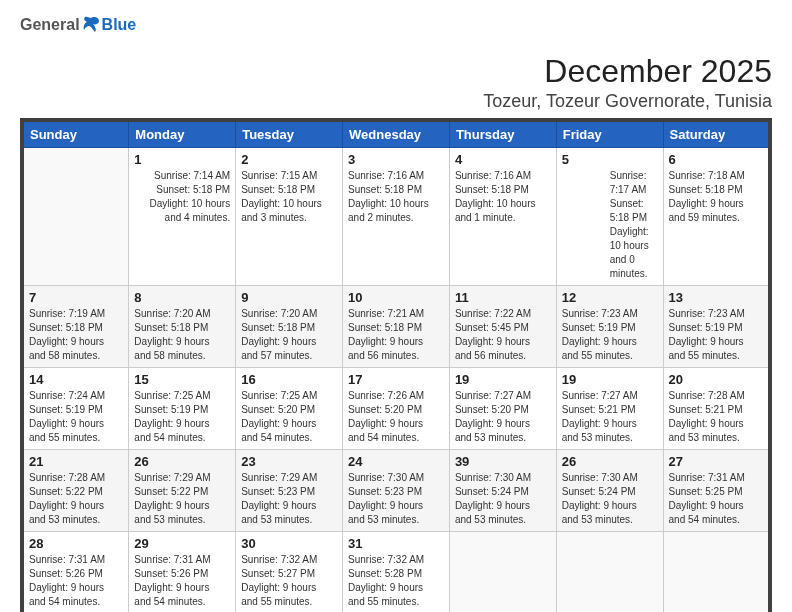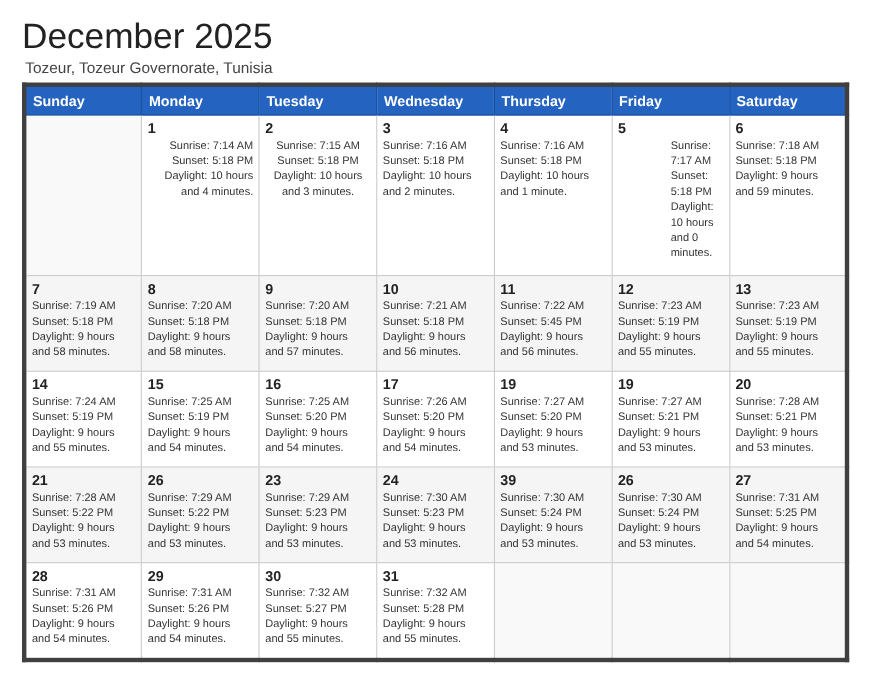--- a/index.html
+++ b/index.html
@@ -25,29 +25,30 @@
     }
     .logo {
       display: flex;
       flex-direction: column;
       align-items: flex-start;
     }
     .logo-general { color: #555; font-size: 16px; font-weight: bold; }
     .logo-blue { color: #1a6bbf; font-size: 16px; font-weight: bold; }
     .title-block {
       text-align: right;
+      margin-top: 38px;
     }
     .main-title {
       font-size: 32px;
       font-weight: normal;
       color: #222;
       line-height: 1.1;
     }
     .subtitle {
-      font-size: 14px;
+      font-size: 18px;
       color: #444;
       margin-top: 2px;
     }
     .calendar {
       flex: 1;
       border: 4px solid #404040;
       border-collapse: collapse;
       width: 100%;
       table-layout: fixed;
     }
@@ -81,20 +82,29 @@
       line-height: 1.4;
     }
     .empty { background: #f9f9f9; }
     .row-alt td { background: #f5f5f5; }
   </style>
 </head>
 <body>
 
 <div class="page">
   <div class="header">
+    <div class="logo">
+      <div style="display:flex;align-items:center;gap:0px;">
+        <span class="logo-general">General</span>
+        <svg width="20" height="18" viewBox="0 0 20 18" style="margin:0 1px;">
+          <path d="M10 2 C12 0, 18 1, 18 5 C18 8, 14 9, 12 8 C14 10, 16 14, 14 16 C12 14, 10 10, 8 10 C6 10, 4 12, 3 14 C2 11, 3 7, 6 6 C4 5, 2 3, 4 1 C6 0, 9 2, 10 2Z" fill="#1a6bbf"></path>
+        </svg>
+        <span class="logo-blue">Blue</span>
+      </div>
+    </div>
     <div class="title-block">
       <div class="main-title">December 2025</div>
       <div class="subtitle">Tozeur, Tozeur Governorate, Tunisia</div>
     </div>
   </div>
 
   <table class="calendar">
     <thead>
       <tr>
         <th>Sunday</th>
@@ -111,21 +121,21 @@
           <td class="empty"></td>
           <td>
             <span class="day-num">1</span>
             <div class="day-info" style="white-space: pre-line; text-align: right;">Sunrise: 7:14 AM
 Sunset: 5:18 PM
 Daylight: 10 hours
 and 4 minutes.</div>
           </td>
           <td>
             <span class="day-num">2</span>
-            <div class="day-info" style="white-space: pre-line; text-align: center;">Sunrise: 7:15 AM
+            <div class="day-info" style="white-space: pre-line;">Sunrise: 7:15 AM
 Sunset: 5:18 PM
 Daylight: 10 hours
 and 3 minutes.</div>
           </td>
           <td>
             <span class="day-num">3</span>
             <div class="day-info" style="white-space: pre-line;">Sunrise: 7:16 AM
 Sunset: 5:18 PM
 Daylight: 10 hours
 and 2 minutes.</div>

